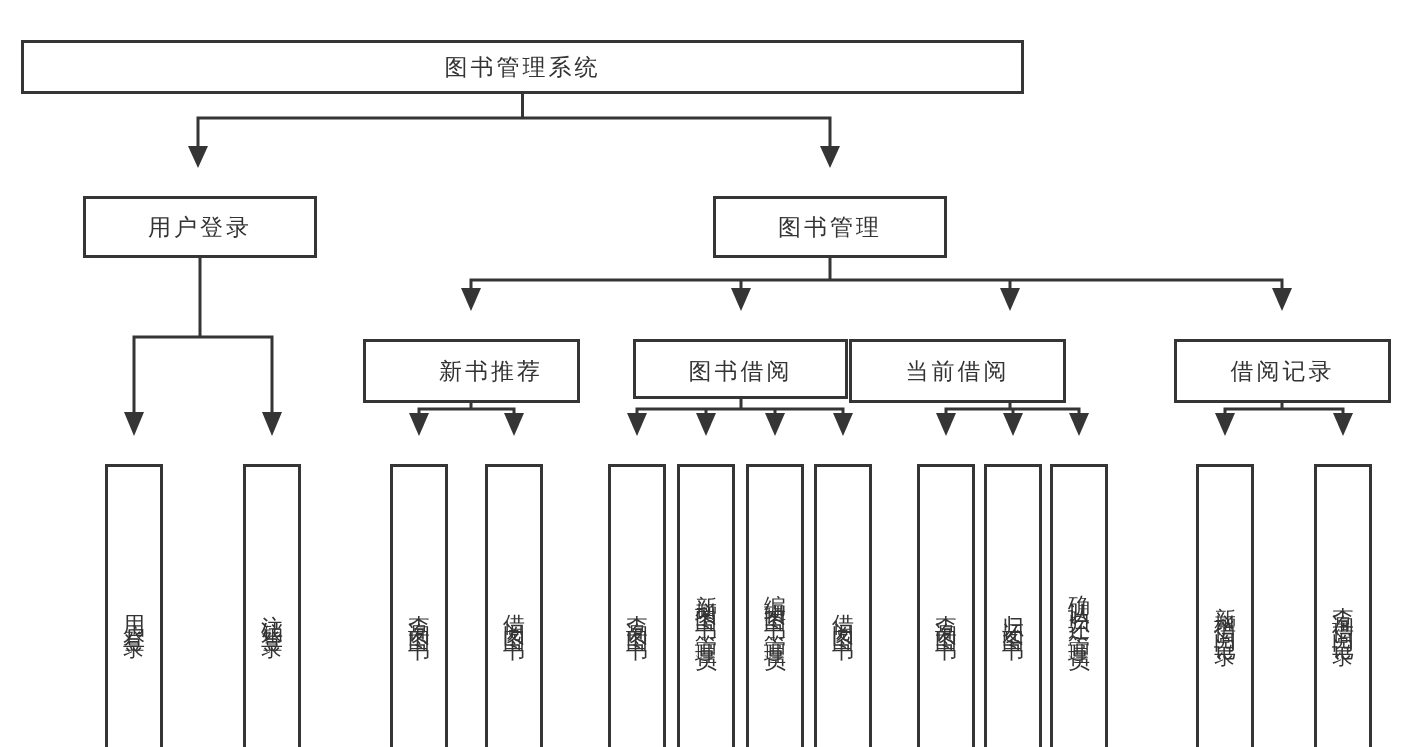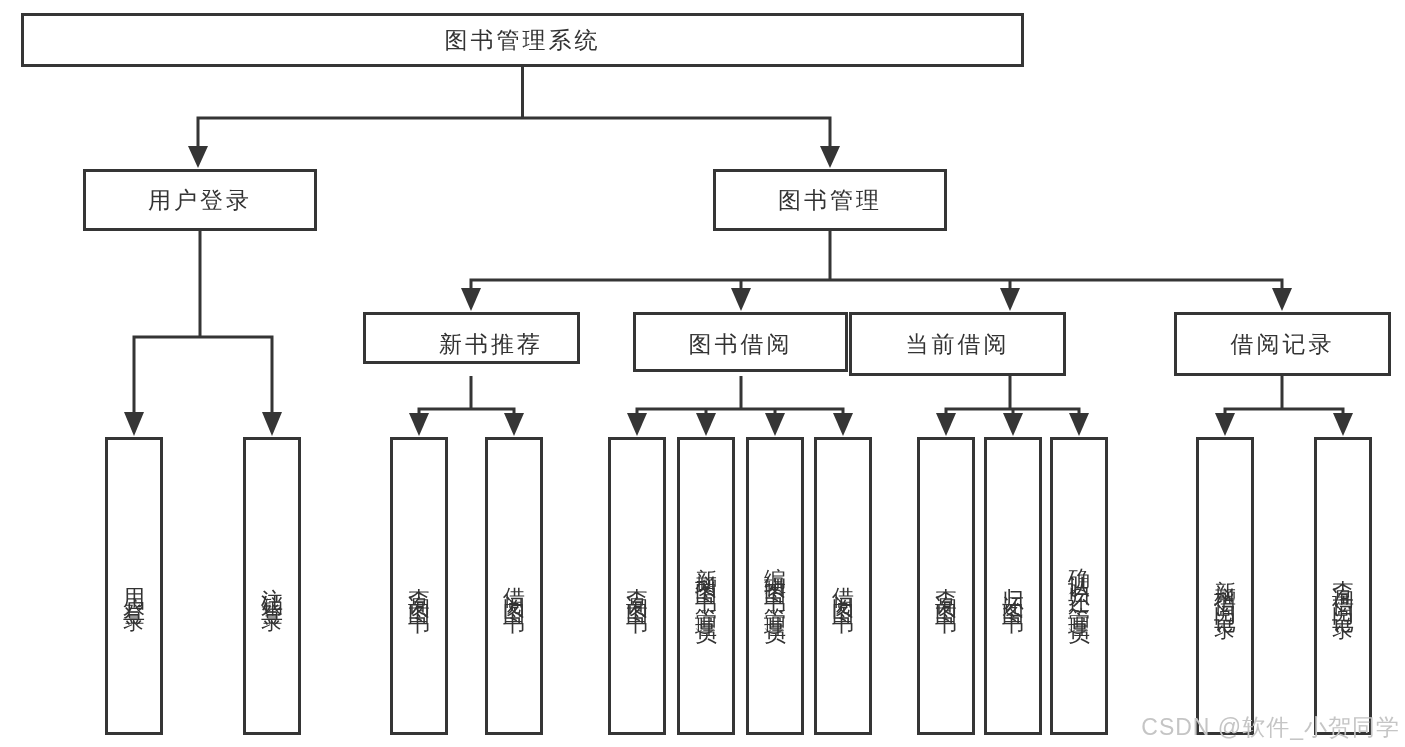--- a/index.html
+++ b/index.html
@@ -23,20 +23,21 @@
     height: 747px;
   }
   .node {
     position: absolute;
     box-sizing: border-box;
     border: 3px solid #353535;
     background: #ffffff;
     color: #333333;
     text-align: center;
     overflow: hidden;
+    margin-top: 27px;
   }
   .node.h {
     font-size: 23px;
     letter-spacing: 3px;
   }
   .node.root  { line-height: 49px; }
   .node.lvl2  { line-height: 57px; }
   .node.lvl3  { line-height: 59px; }
   .node.leaf {
     writing-mode: vertical-rl;
@@ -119,21 +120,21 @@
       <polygon points="1215,413 1235,413 1225,436"></polygon>
       <polygon points="1333,413 1353,413 1343,436"></polygon>
     </g>
   </svg>
 
   <div class="node h root" style="left:21px; top:13px; width:1003px; height:54px;">图书管理系统</div>
 
   <div class="node h lvl2" style="left:83px; top:169px; width:234px; height:62px;">用户登录</div>
   <div class="node h lvl2" style="left:713px; top:169px; width:234px; height:62px;">图书管理</div>
 
-  <div class="node h lvl3" style="left:363px; top:312px; width:217px; height:52px;padding-left:39px;">新书推荐</div>
+  <div class="node h lvl3" style="left:363px; top:312px; width:217px; height:64px;padding-left:39px;">新书推荐</div>
   <div class="node h lvl3" style="left:633px; top:312px; width:215px; height:60px;">图书借阅</div>
   <div class="node h lvl3" style="left:849px; top:312px; width:217px; height:64px;">当前借阅</div>
   <div class="node h lvl3" style="left:1174px; top:312px; width:217px; height:64px;">借阅记录</div>
 
   <div class="node leaf" style="left:105px; top:437px; width:58px; height:298px;">用户登录</div>
   <div class="node leaf" style="left:243px; top:437px; width:58px; height:298px;">注销登录</div>
 
   <div class="node leaf" style="left:390px; top:437px; width:58px; height:298px;">查询图书</div>
   <div class="node leaf" style="left:485px; top:437px; width:58px; height:298px;">借阅图书</div>
 
@@ -142,14 +143,13 @@
   <div class="node leaf" style="left:746px; top:437px; width:58px; height:298px;">编辑图书（管理员）</div>
   <div class="node leaf" style="left:814px; top:437px; width:58px; height:298px;">借阅图书</div>
 
   <div class="node leaf" style="left:917px; top:437px; width:58px; height:298px;">查询图书</div>
   <div class="node leaf" style="left:984px; top:437px; width:58px; height:298px;">归还图书</div>
   <div class="node leaf" style="left:1050px; top:437px; width:58px; height:298px;">确认归还（管理员）</div>
 
   <div class="node leaf" style="left:1196px; top:437px; width:58px; height:298px;">新增借阅记录</div>
   <div class="node leaf" style="left:1314px; top:437px; width:58px; height:298px;">查询借阅记录</div>
 
-  <div class="watermark">CSDN @软件_小贺同学</div>
 </div>
 
 </body></html>

